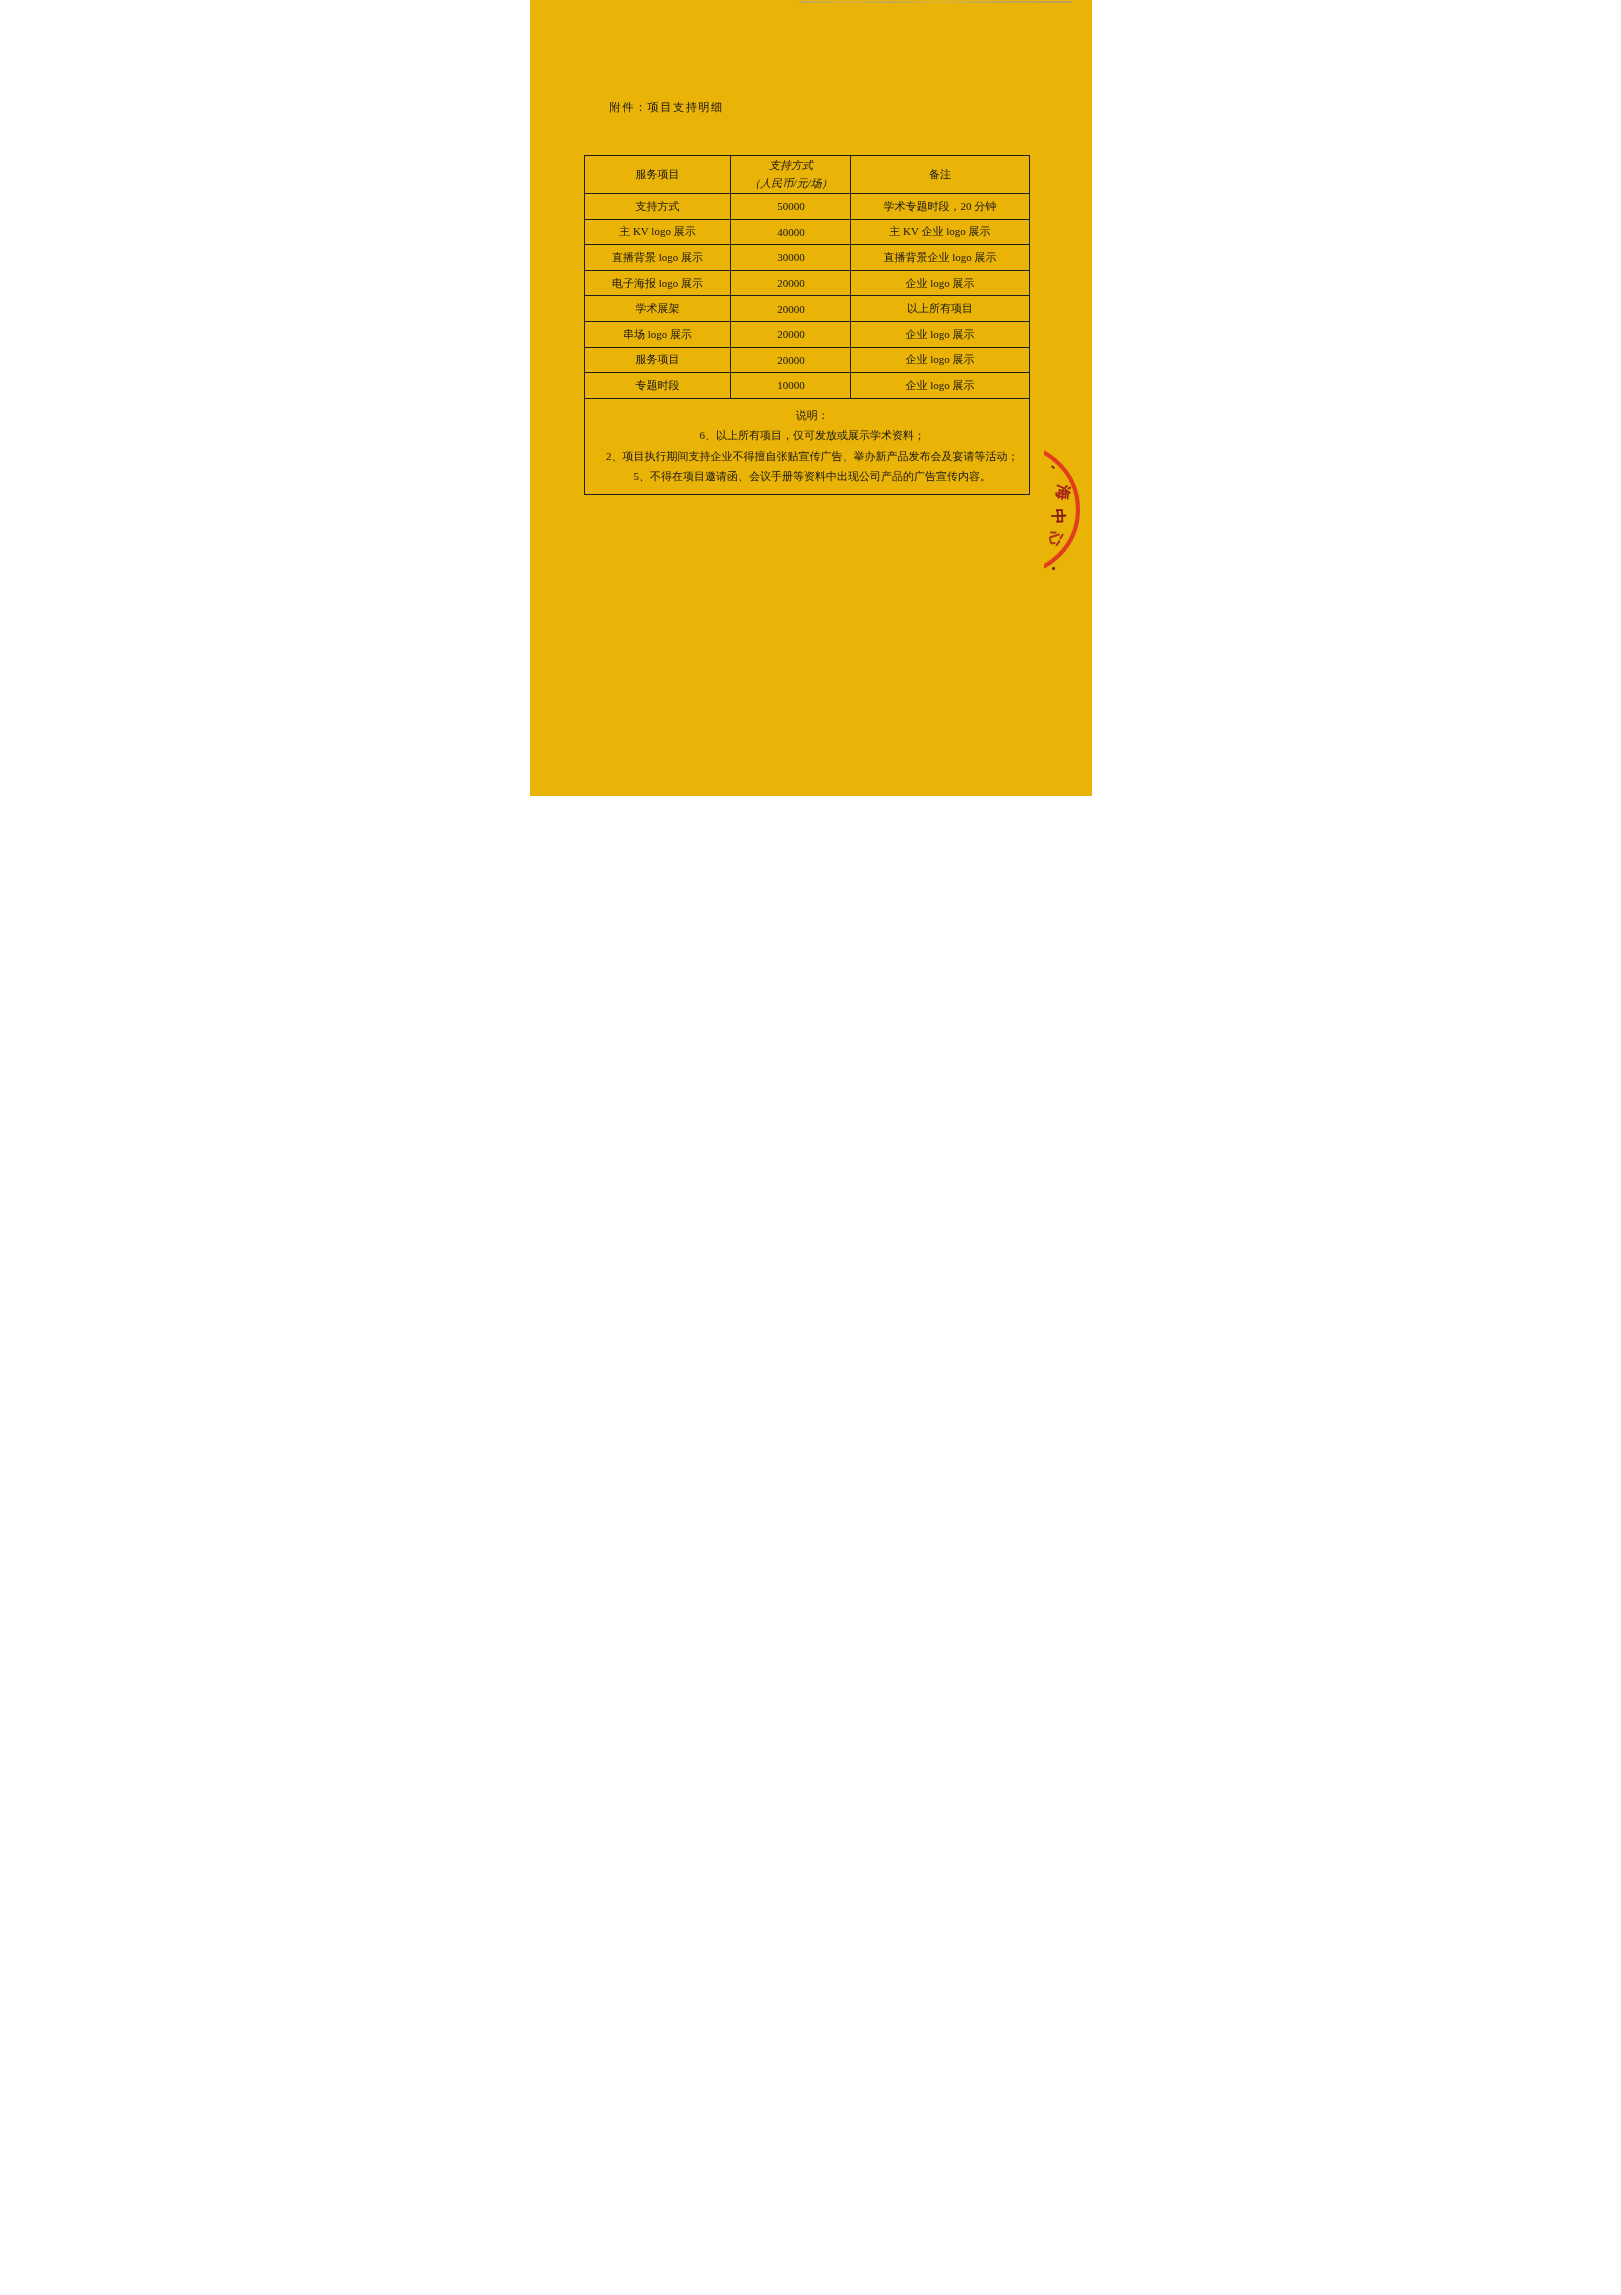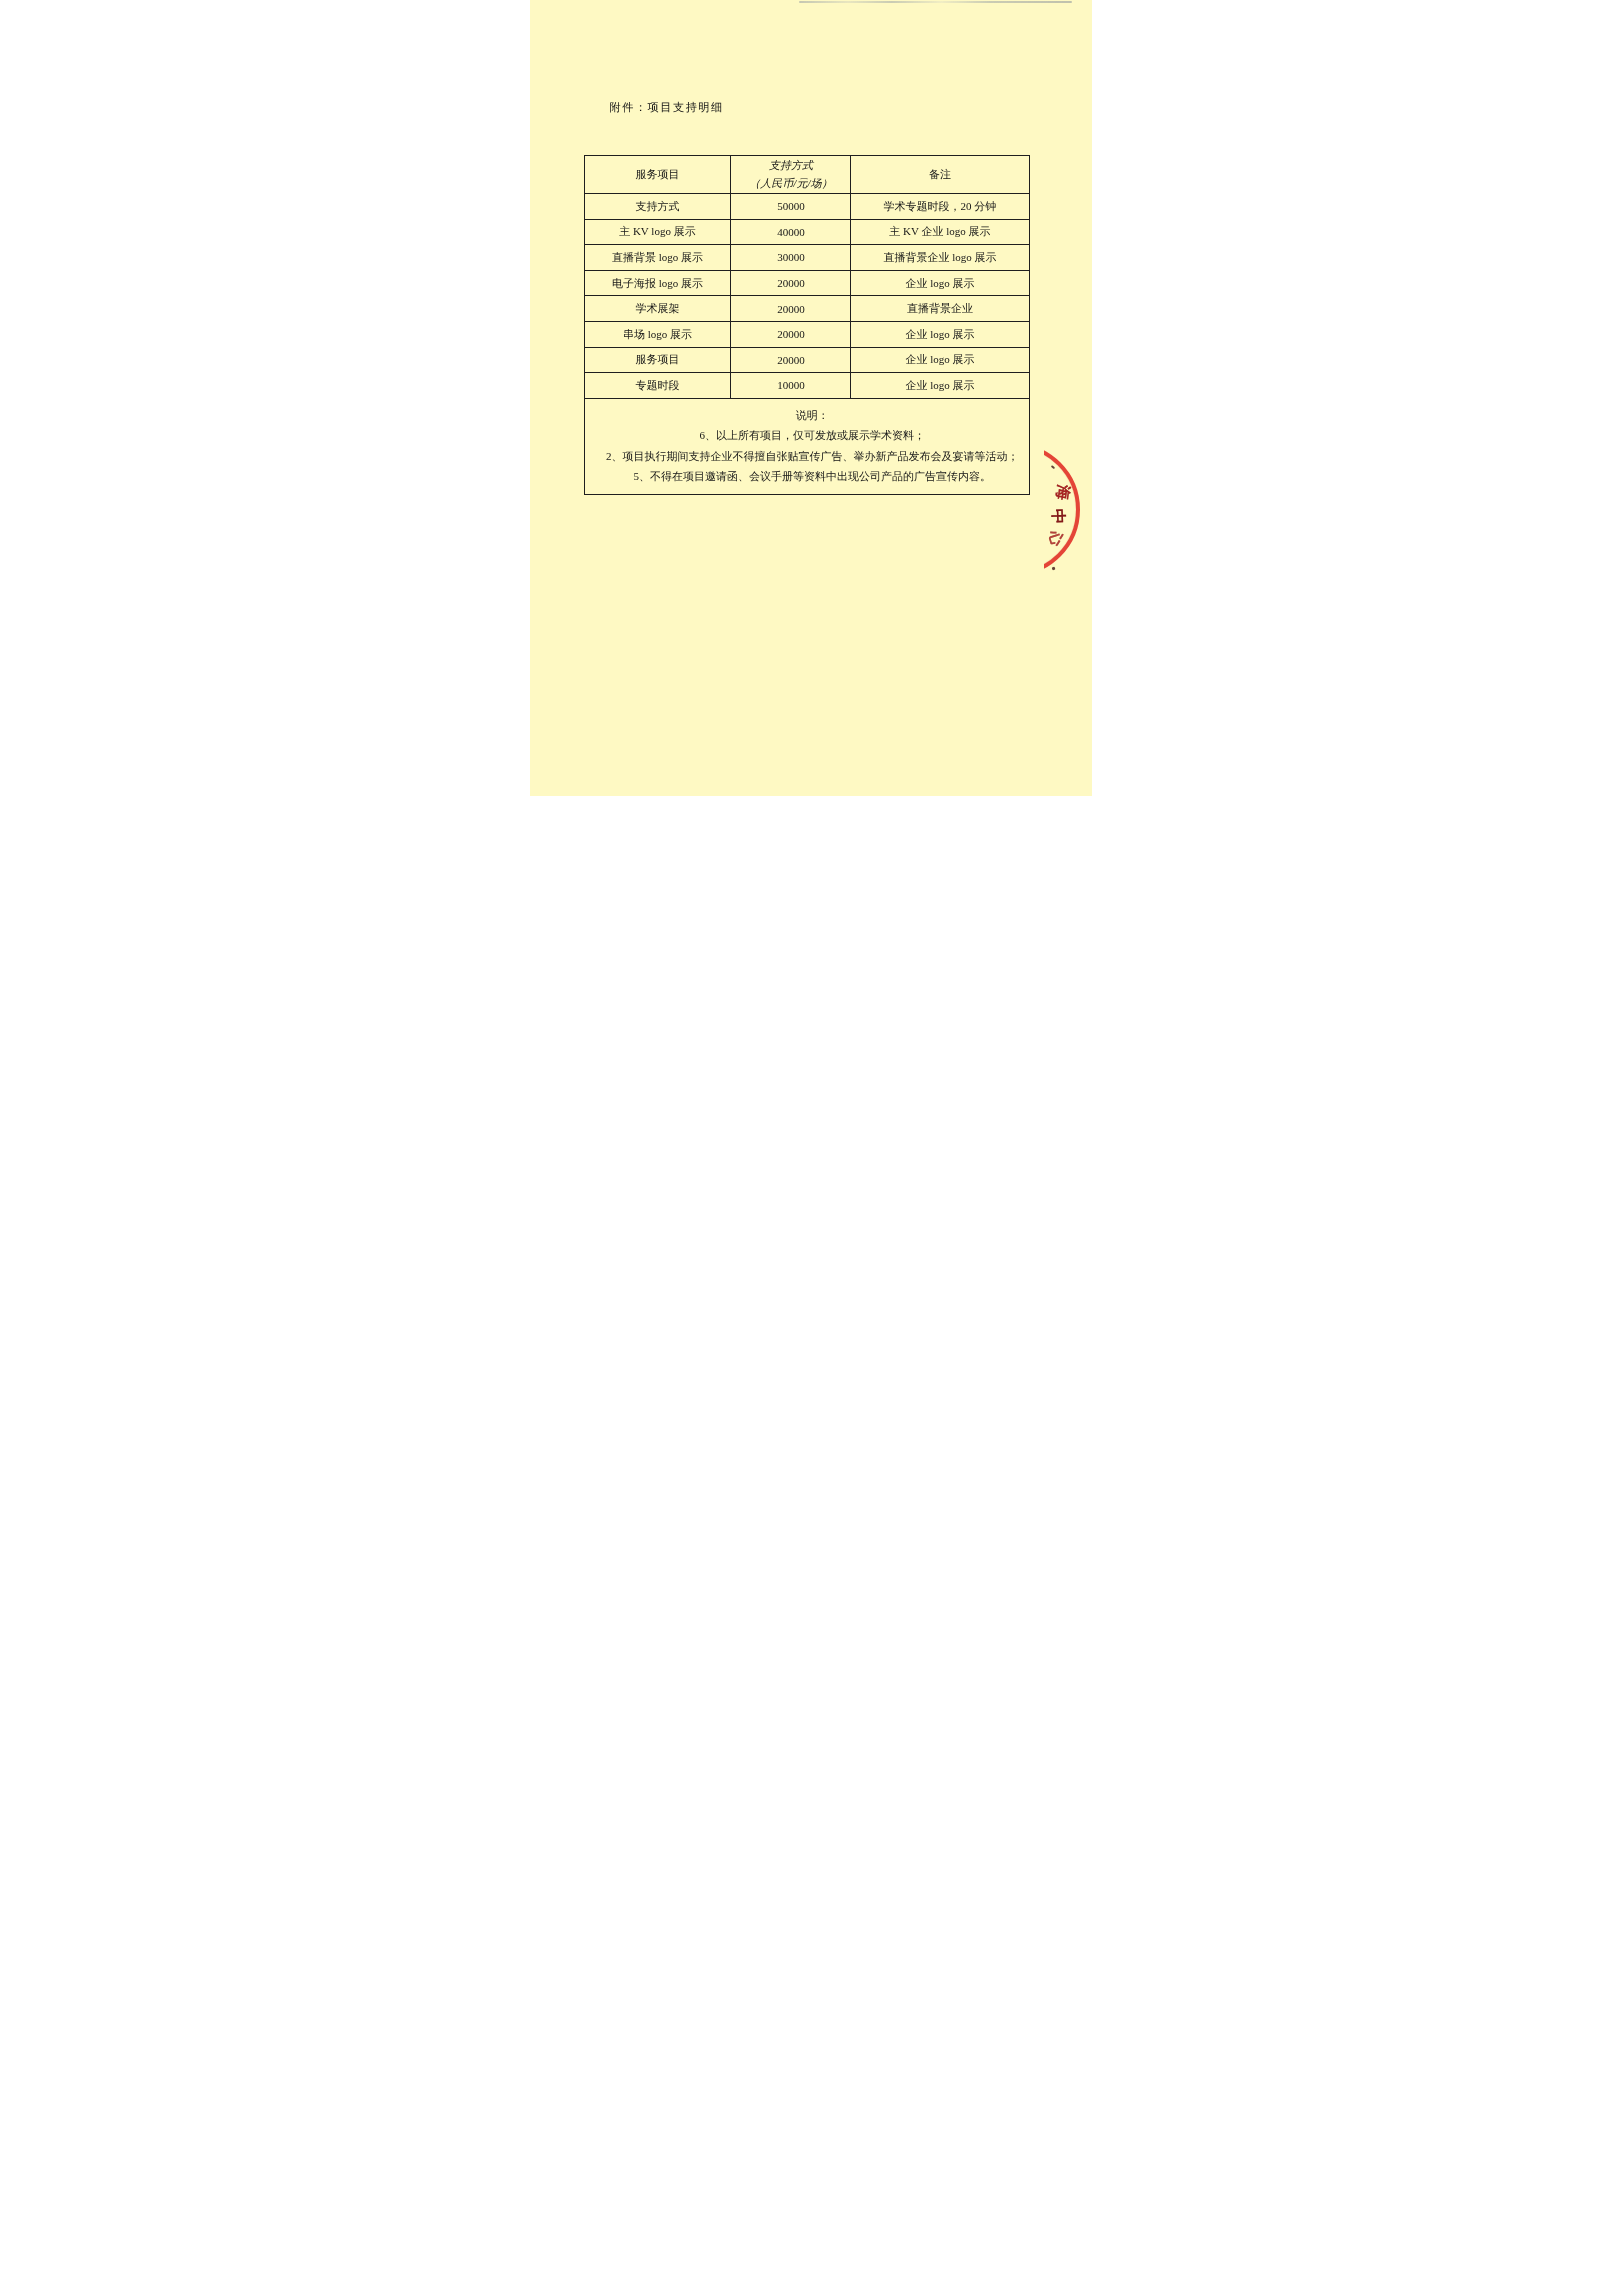--- a/index.html
+++ b/index.html
@@ -6,21 +6,21 @@
   html, body { background: #ffffff; }
   body {
     font-family: "Liberation Serif", "DejaVu Serif", serif;
     color: #1b1b1b;
   }
   .page {
     position: relative;
     width: 562px;
     height: 796px;
     margin: 0 auto;
-    background: #fef9c3;
+    background: #eab308;
     overflow: hidden;
   }
 
   
   .scan-smudge {
     position: absolute;
     top: 0.5px;
     left: 269px;
     width: 273px;
     height: 2px;
@@ -150,21 +150,21 @@
         <td>直播背景企业 logo 展示</td>
       </tr>
       <tr class="data-row">
         <td>电子海报 logo 展示</td>
         <td>20000</td>
         <td>企业 logo 展示</td>
       </tr>
       <tr class="data-row">
         <td>学术展架</td>
         <td>20000</td>
-        <td>直播背景企业</td>
+        <td>以上所有项目</td>
       </tr>
       <tr class="data-row">
         <td>串场 logo 展示</td>
         <td>20000</td>
         <td>企业 logo 展示</td>
       </tr>
       <tr class="data-row">
         <td>服务项目</td>
         <td>20000</td>
         <td>企业 logo 展示</td>

